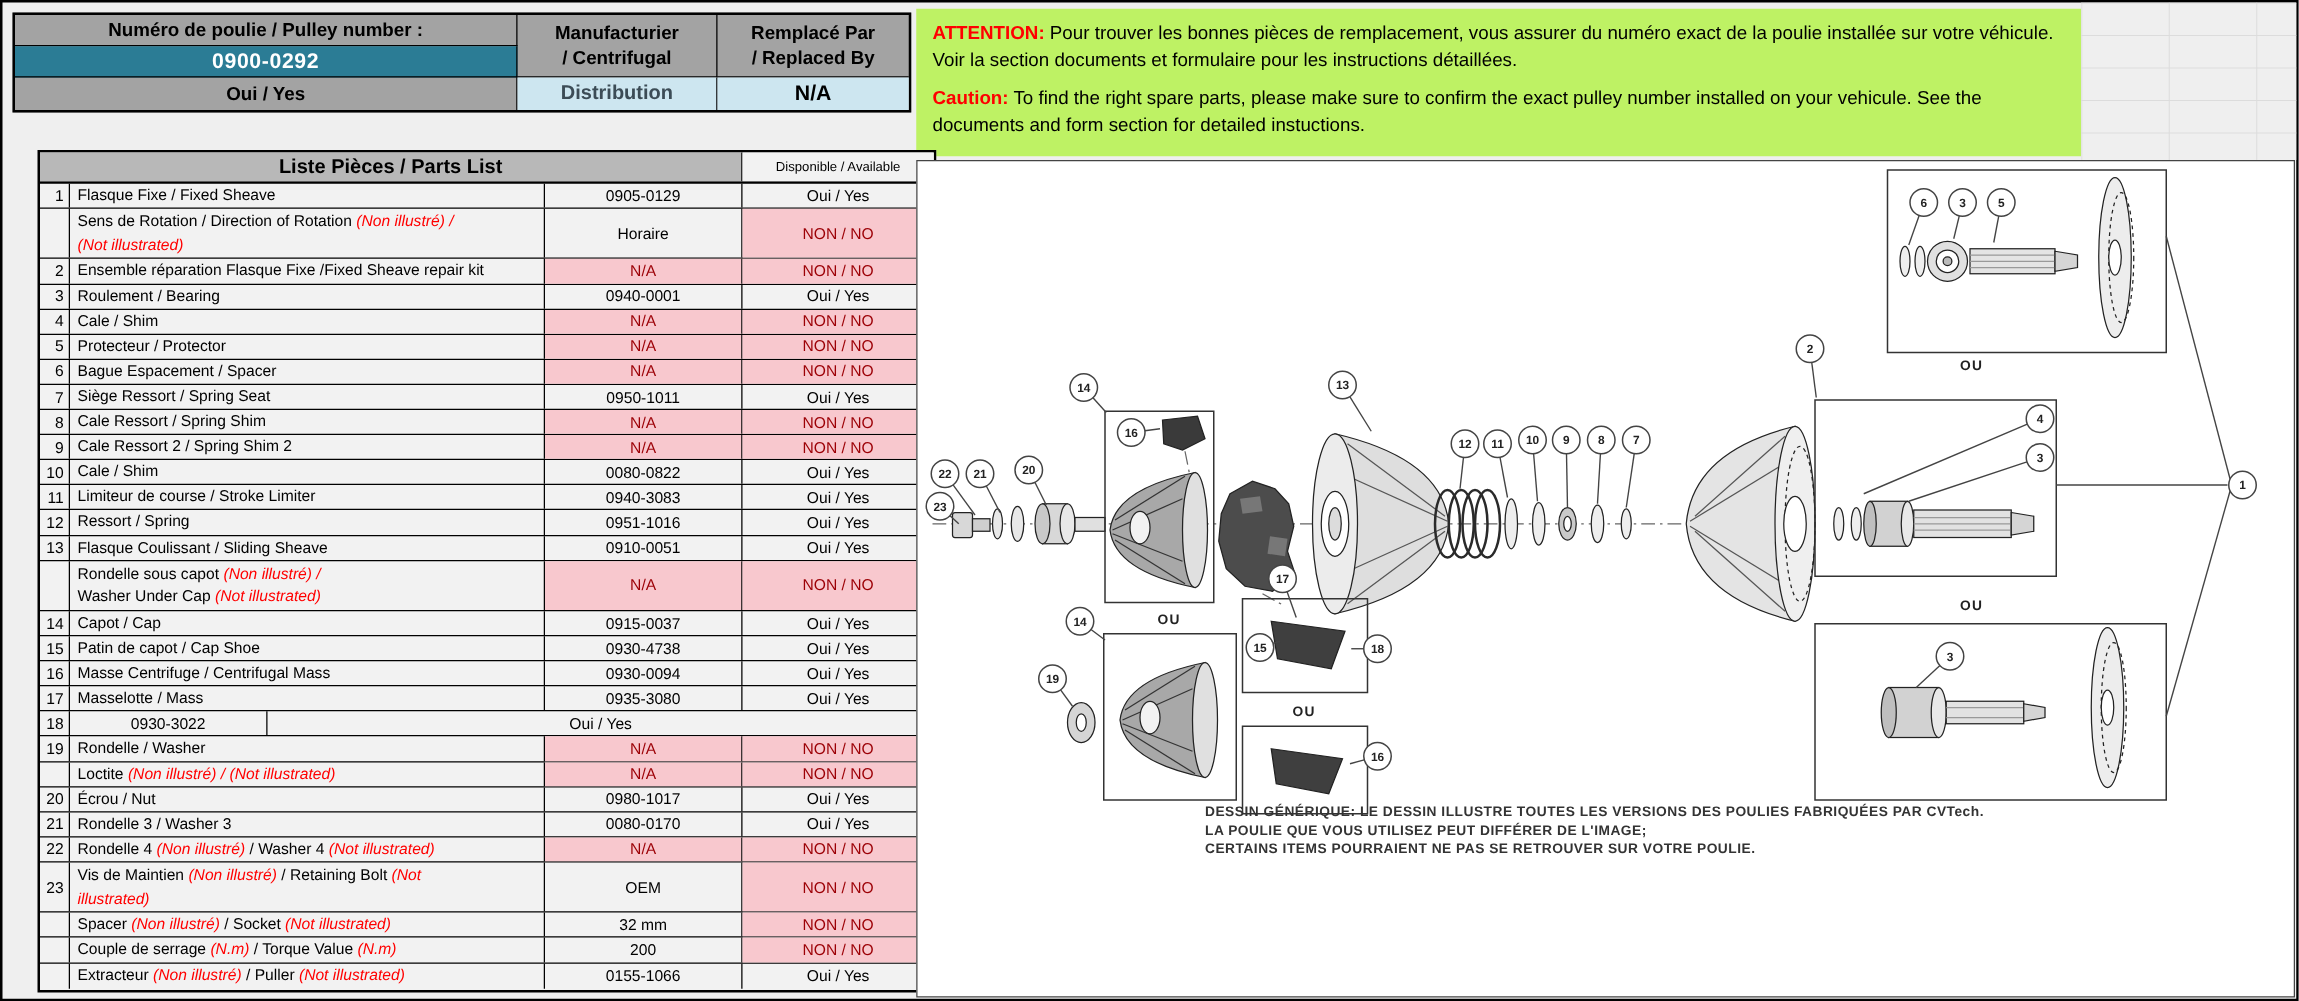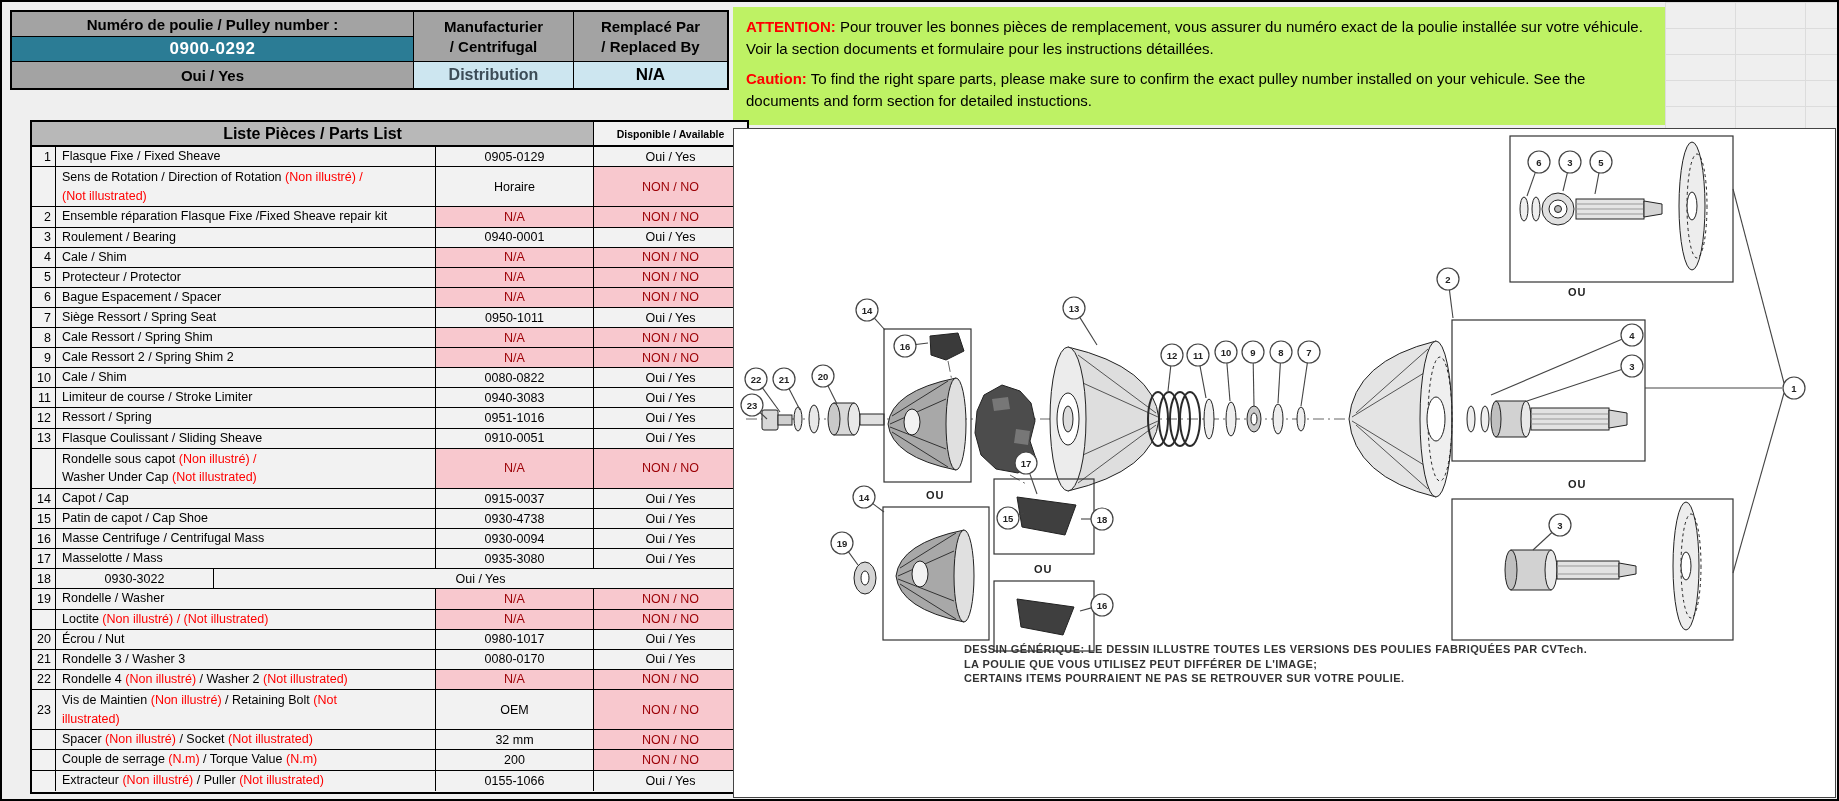--- a/index.html
+++ b/index.html
@@ -37,30 +37,30 @@
   .ptable{position:absolute;left:8px;top:118px;width:719px;height:674px;border:2px solid #000;background:#f2f2f2;
           display:flex;flex-direction:column;font-size:12.5px;margin-left:20px;}
   .prow{display:flex;border-bottom:1px solid #000;flex:0 0 auto;}
   .prow:last-child{border-bottom:none;}
   .prow.titlerow{height:25px;border-bottom:2px solid #000;}
   .r1{height:20.1px;}
   .r2{height:40.4px;}
   .pc{display:flex;align-items:center;justify-content:center;border-right:1px solid #000;overflow:hidden;}
   .pc:last-child{border-right:none;}
   .titlecell{flex:0 0 562px;background:#B8B8B8;font-weight:bold;font-size:16px;}
-  .availhead{flex:1;background:#f2f2f2;font-weight:bold;font-size:10.5px;}
+  .availhead{flex:1;background:#f2f2f2;font-weight:normal;font-size:10.5px;}
   .pc.num{flex:0 0 24px;justify-content:flex-end;padding-right:4px;}
   .pc.name{flex:0 0 380px;display:block;text-align:left;padding-left:6px;}
   .r1 .pc.name{line-height:19.5px;}
   .r2 .pc.name{line-height:18.6px;padding-top:1px;}
   .pc.part{flex:0 0 158px;}
   .pc.avail{flex:1;}
   .pink{background:#F8C8CE;}
   .dred{color:#9C0006;}
-  .red{color:#FF0000;}
+  .red{color:#FF0000;font-style:italic;}
 
   
   .dpanel{position:absolute;left:731px;top:126px;width:1103px;height:670px;background:#fff;border:1px solid #444;}
   .dpanel svg{display:block;}
   .cdash{stroke:#666;stroke-width:1;stroke-dasharray:11 4 2 4;fill:none;}
   .box{fill:none;stroke:#333;stroke-width:1.2;}
   .pl{stroke:#222;stroke-width:1;}
   .leader{stroke:#444;stroke-width:1.1;}
   .ou{font-size:11px;font-weight:bold;fill:#222;letter-spacing:1px;}
   .note{font-size:11px;font-weight:bold;fill:#333;letter-spacing:.4px;}
@@ -239,21 +239,21 @@
           <div class="pc avail">Oui / Yes</div>
         </div>
         <div class="prow r1">
           <div class="pc num">21</div>
           <div class="pc name"><span>Rondelle 3 / Washer 3</span></div>
           <div class="pc part">0080-0170</div>
           <div class="pc avail">Oui / Yes</div>
         </div>
         <div class="prow r1">
           <div class="pc num">22</div>
-          <div class="pc name"><span>Rondelle 4 </span><span class="red">(Non illustré)</span><span> / Washer 2 </span><span class="red">(Not illustrated)</span></div>
+          <div class="pc name"><span>Rondelle 4 </span><span class="red">(Non illustré)</span><span> / Washer 4 </span><span class="red">(Not illustrated)</span></div>
           <div class="pc part pink dred">N/A</div>
           <div class="pc avail pink dred">NON / NO</div>
         </div>
         <div class="prow r2">
           <div class="pc num">23</div>
           <div class="pc name"><span>Vis de Maintien </span><span class="red">(Non illustré)</span><span> / Retaining Bolt </span><span class="red">(Not</span><br><span class="red">illustrated)</span></div>
           <div class="pc part">OEM</div>
           <div class="pc avail pink dred">NON / NO</div>
         </div>
         <div class="prow r1">

